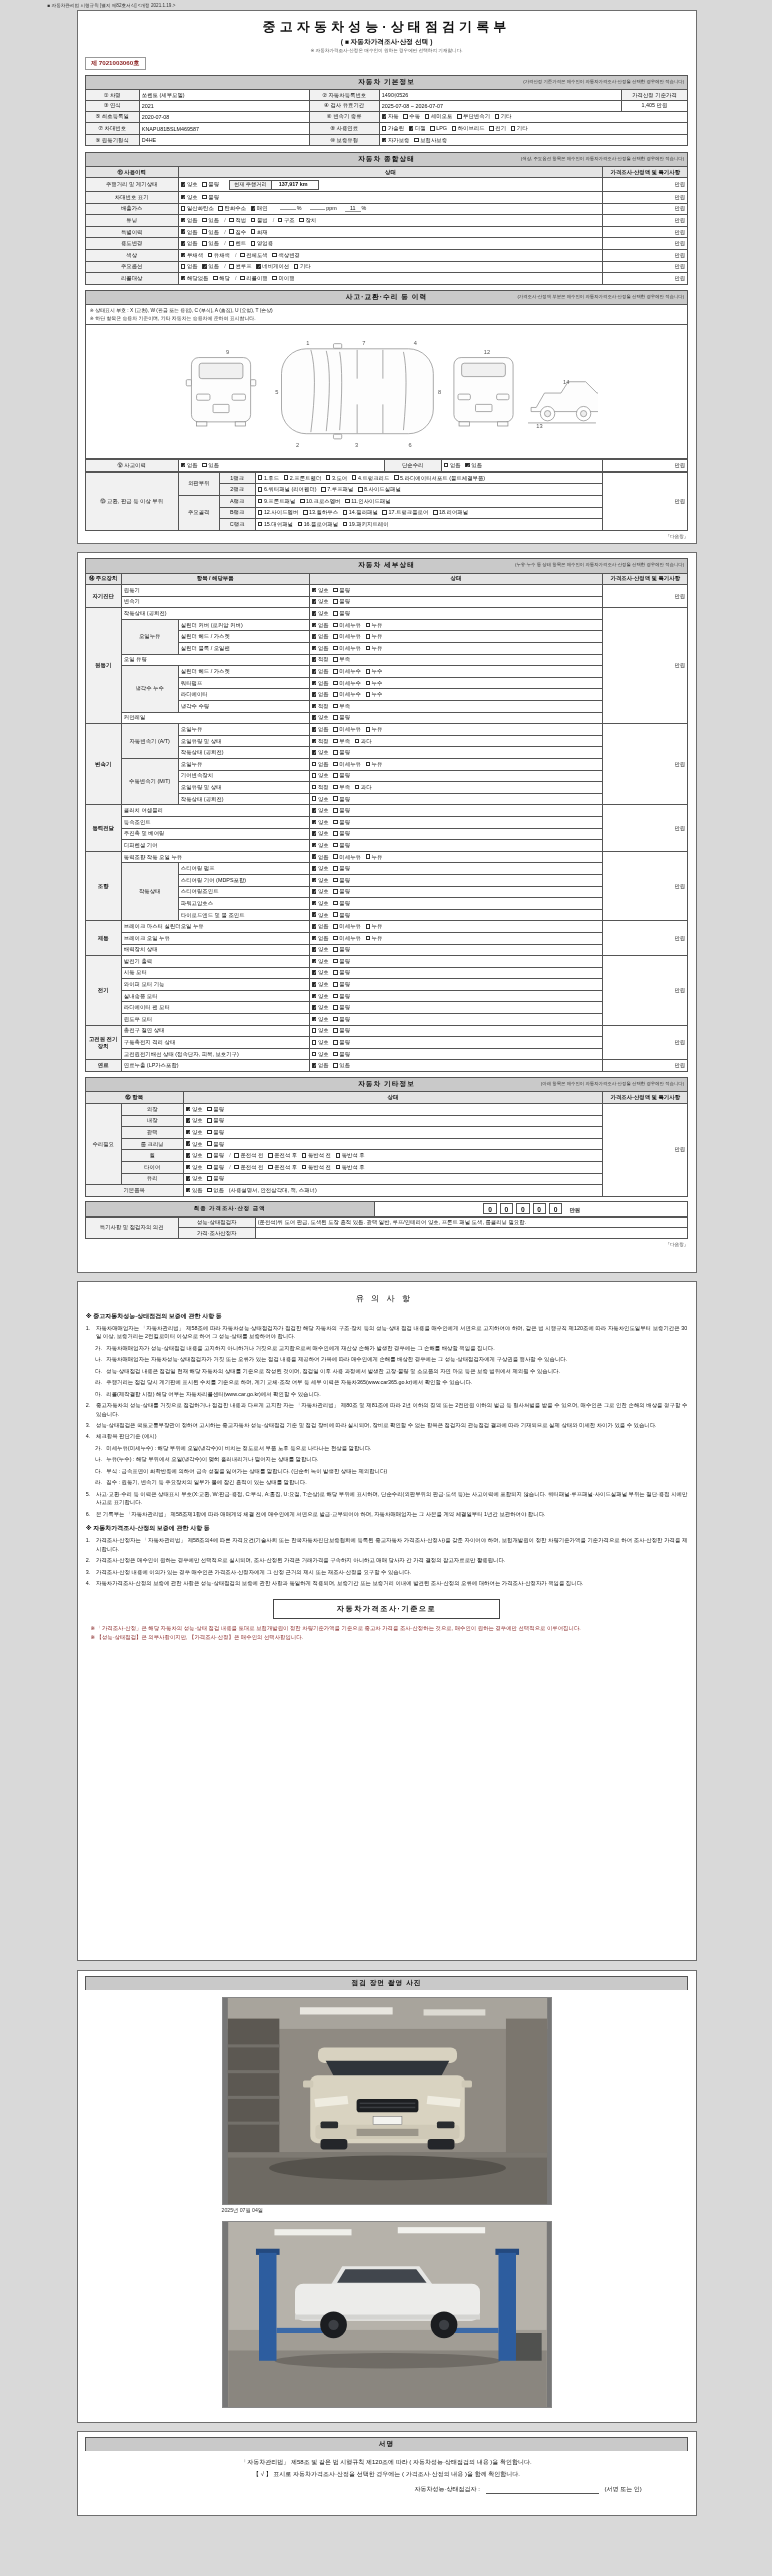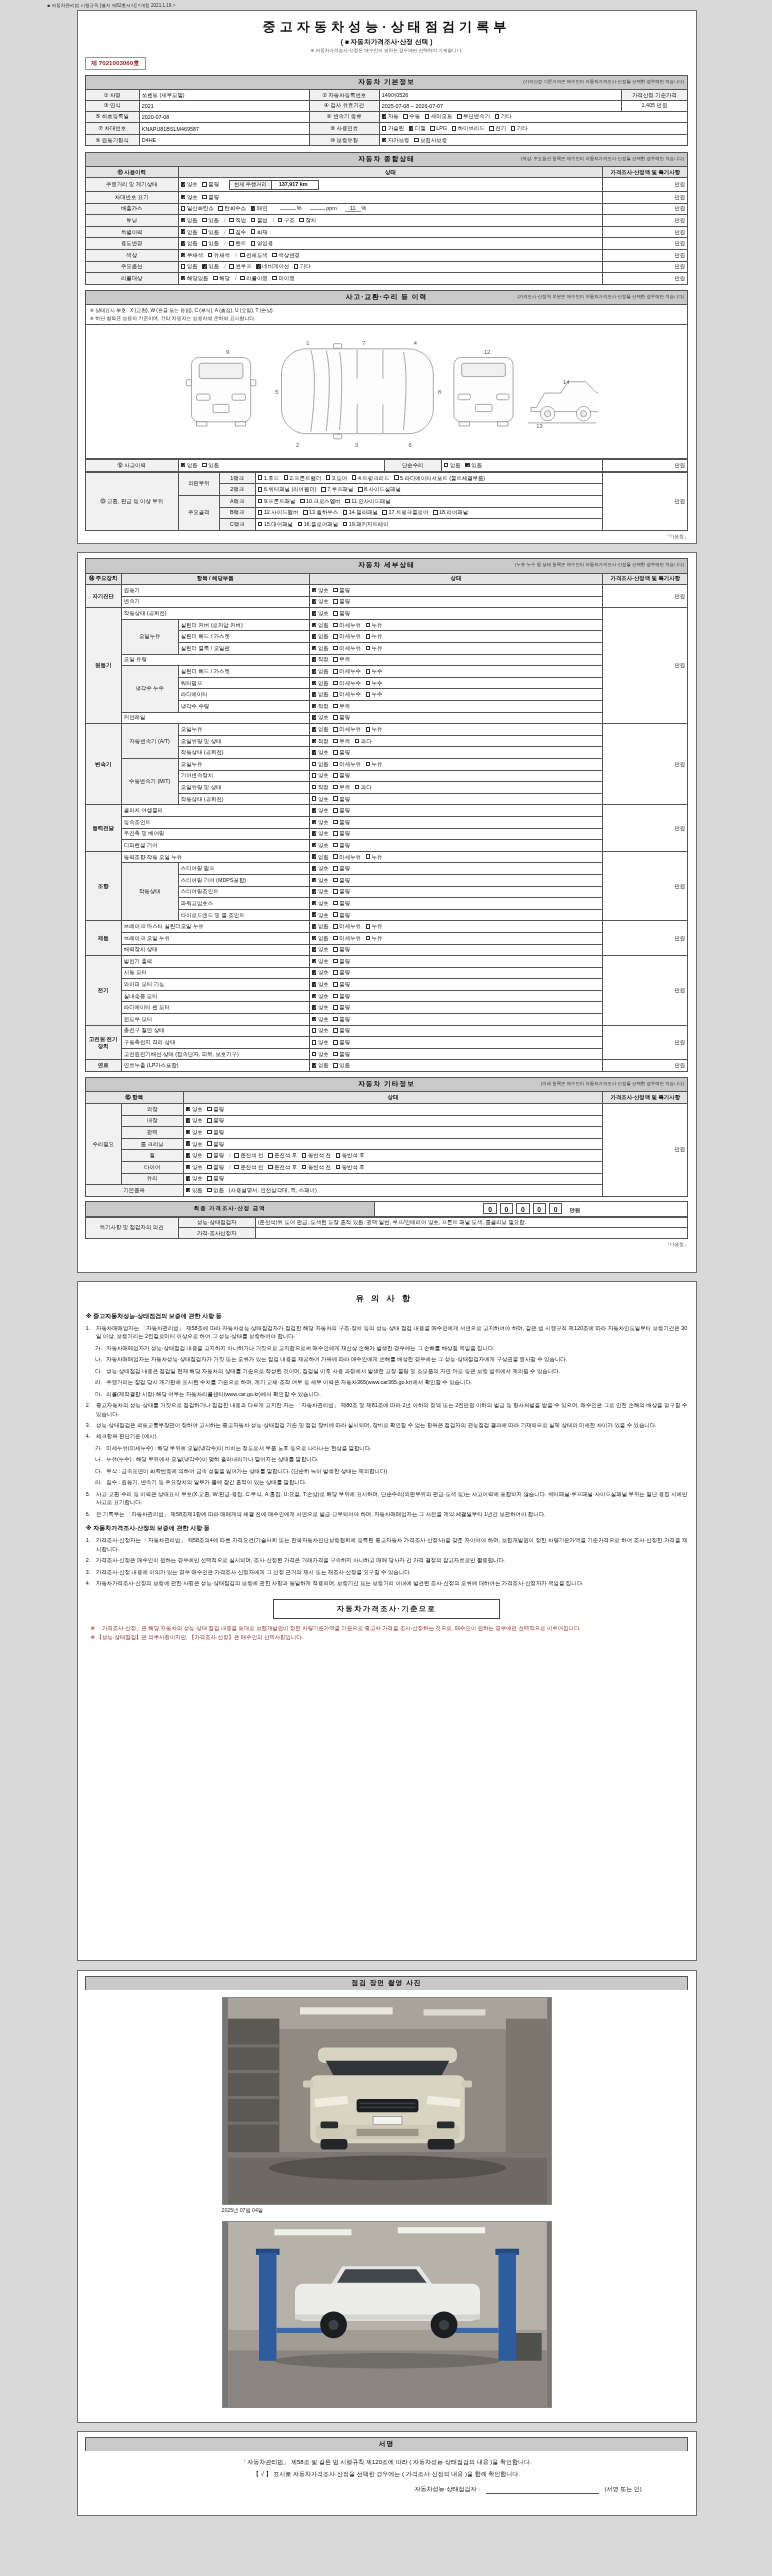--- a/index.html
+++ b/index.html
@@ -40,21 +40,21 @@
   .slot{margin-left:8.2px;white-space:nowrap}
   .slot-v{display:inline-block;min-width:15.5px;border-bottom:0.5px solid #999;text-align:center;margin-right:1px}
   .legend{font-size:4.9px;color:#222;border:0.5px solid #555;border-bottom:none;padding:2.1px 4.1px;line-height:1.5;background:#fff}
   .diagram-wrap{border:0.5px solid #555;text-align:center;padding:4.1px 0;background:#fff}
   .dnum{font-size:11px;fill:#555}
   .final-lbl{background:#c9c9c9;font-weight:bold;text-align:center;font-size:6.2px;letter-spacing:1px}
   .final-digits{text-align:center;padding:2.1px}
   .digit{display:inline-block;width:13.4px;height:11.3px;border:0.5px solid #555;margin:0 1.5px;text-align:center;line-height:11.3px;font-size:6.7px;font-weight:bold}
   .unit{margin-left:4.1px;font-weight:bold}
   .nextpage{text-align:right;font-size:4.6px;color:#444;margin-top:3.1px}
-  .notice-title{text-align:center;font-size:8.2px;font-weight:bold;letter-spacing:7.2px;margin:5.2px 0 8.2px}
+  .notice-title{text-align:center;font-size:8.2px;font-weight:normal;letter-spacing:7.2px;margin:5.2px 0 8.2px}
   .notice-sec-title{font-size:6px;font-weight:bold;margin:6.2px 1px 3.1px}
   .n-item{display:flex;margin:3.1px 1px;line-height:1.55;font-size:5.4px;text-align:justify}
   .n-num{flex:0 0 10.3px}
   .n-tx{flex:1}
   .n-sub{margin-left:10.3px}
   .n-sub .n-num{flex:0 0 11.3px}
   .define-box{width:227px;margin:11.3px auto 5.2px;border:1px solid #444;text-align:center;padding:4.1px 0}
   .define-title{font-size:7.2px;font-weight:bold;letter-spacing:1.5px}
   .define-lines{width:592px;margin:0 auto;color:#8a2b2b;font-size:5.4px;line-height:1.7}
   .photo-frame{width:330px;margin:7.2px auto 0;border:0.5px solid #888;font-size:0;background:#777}

